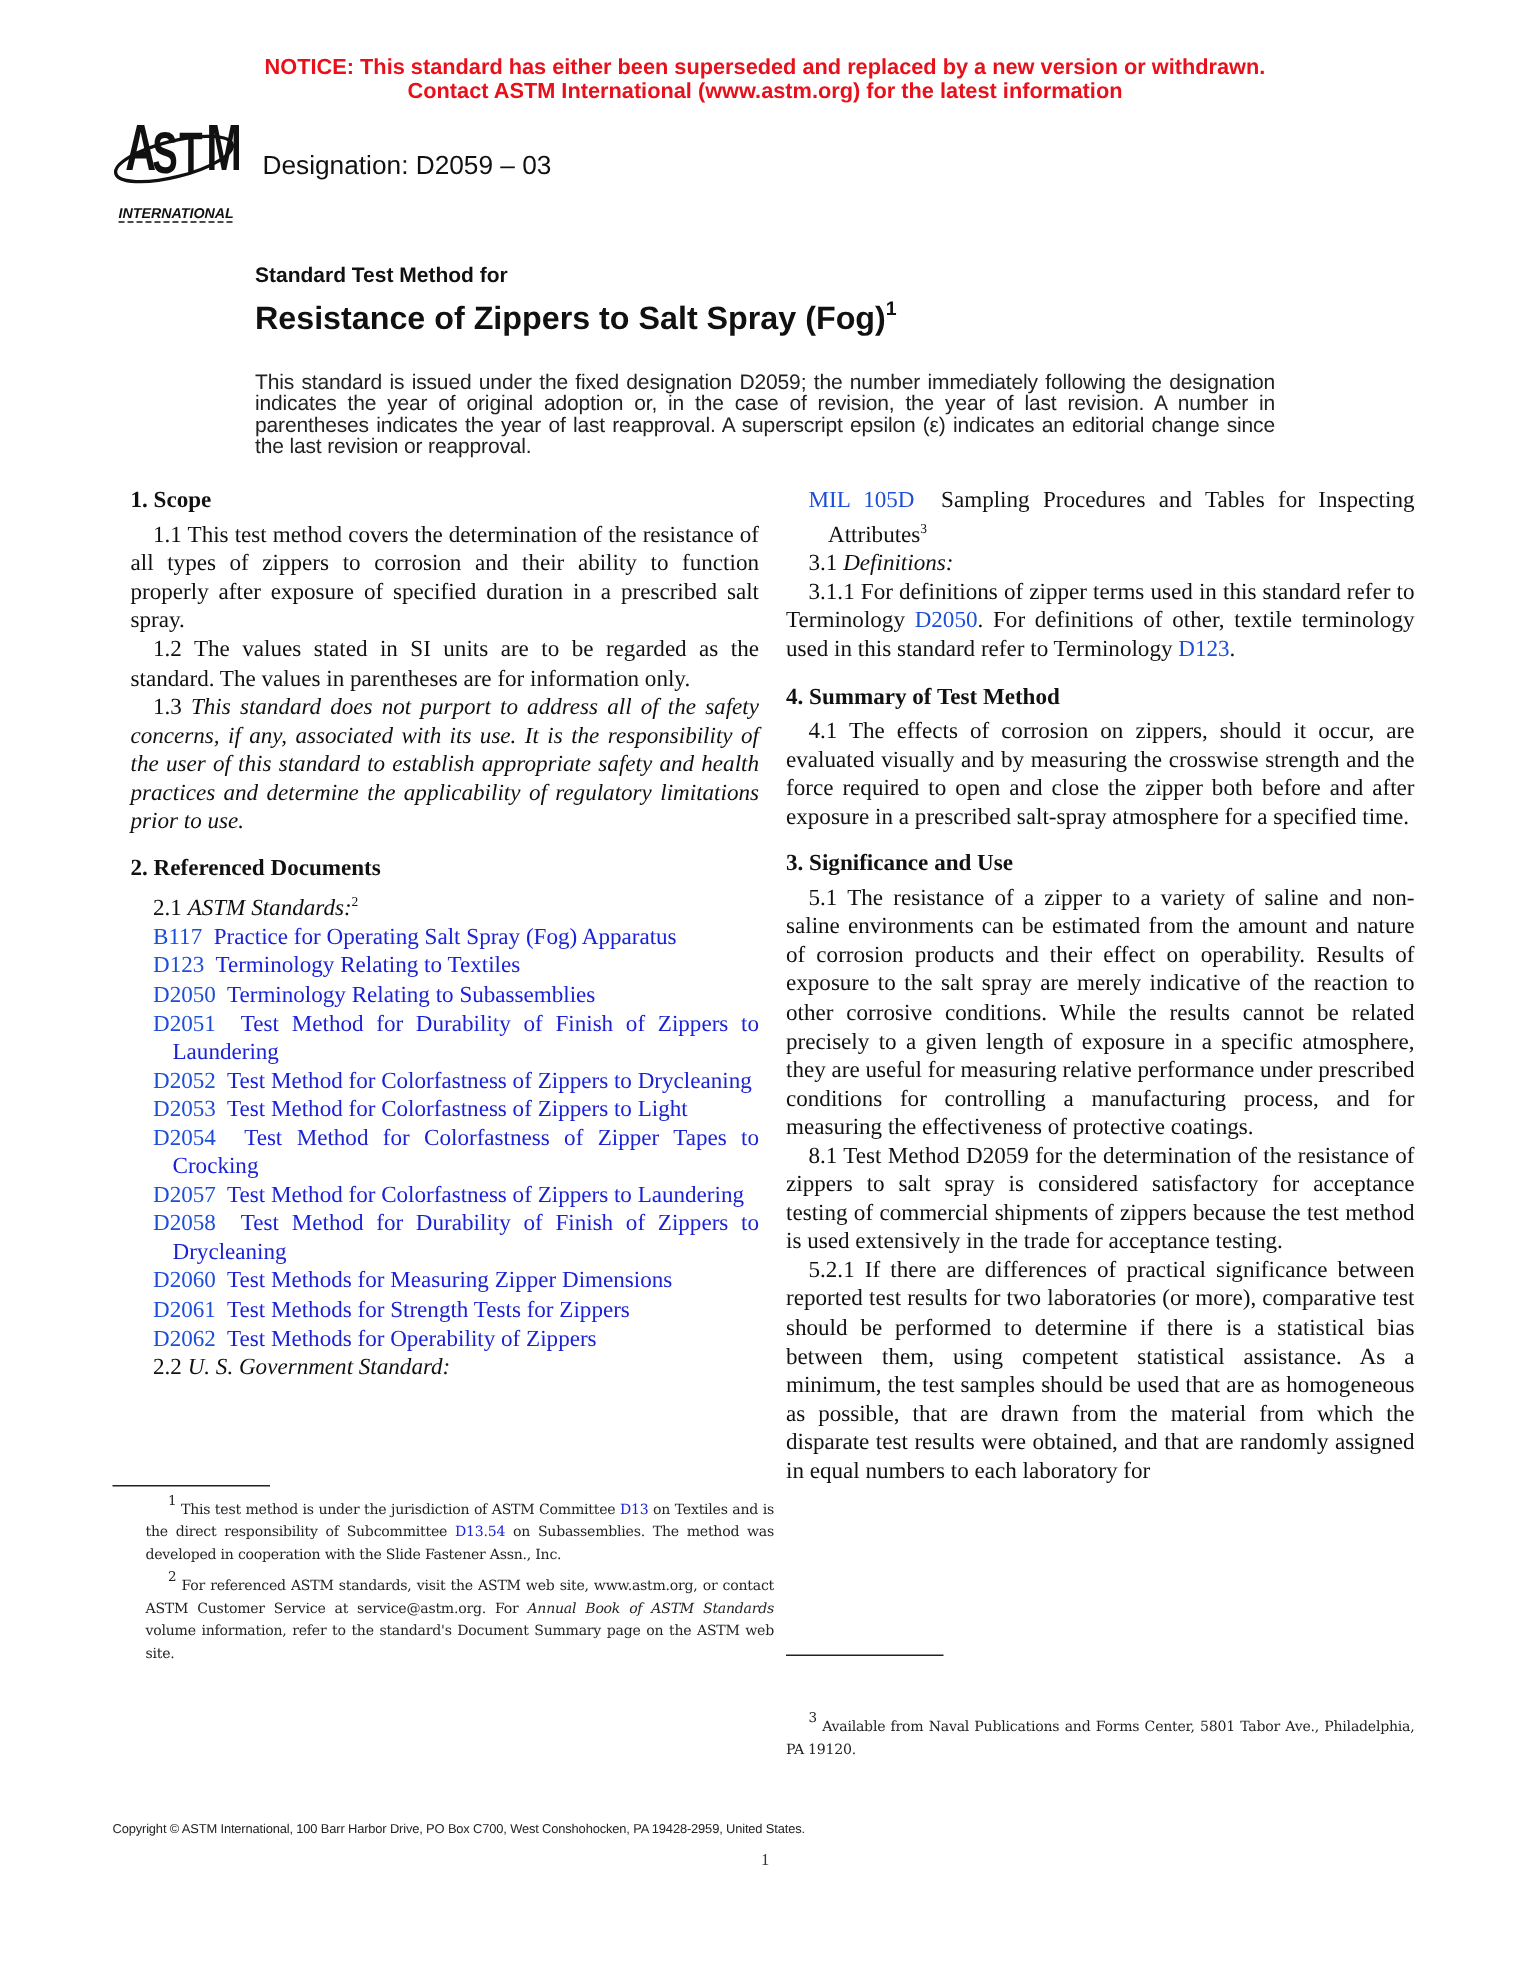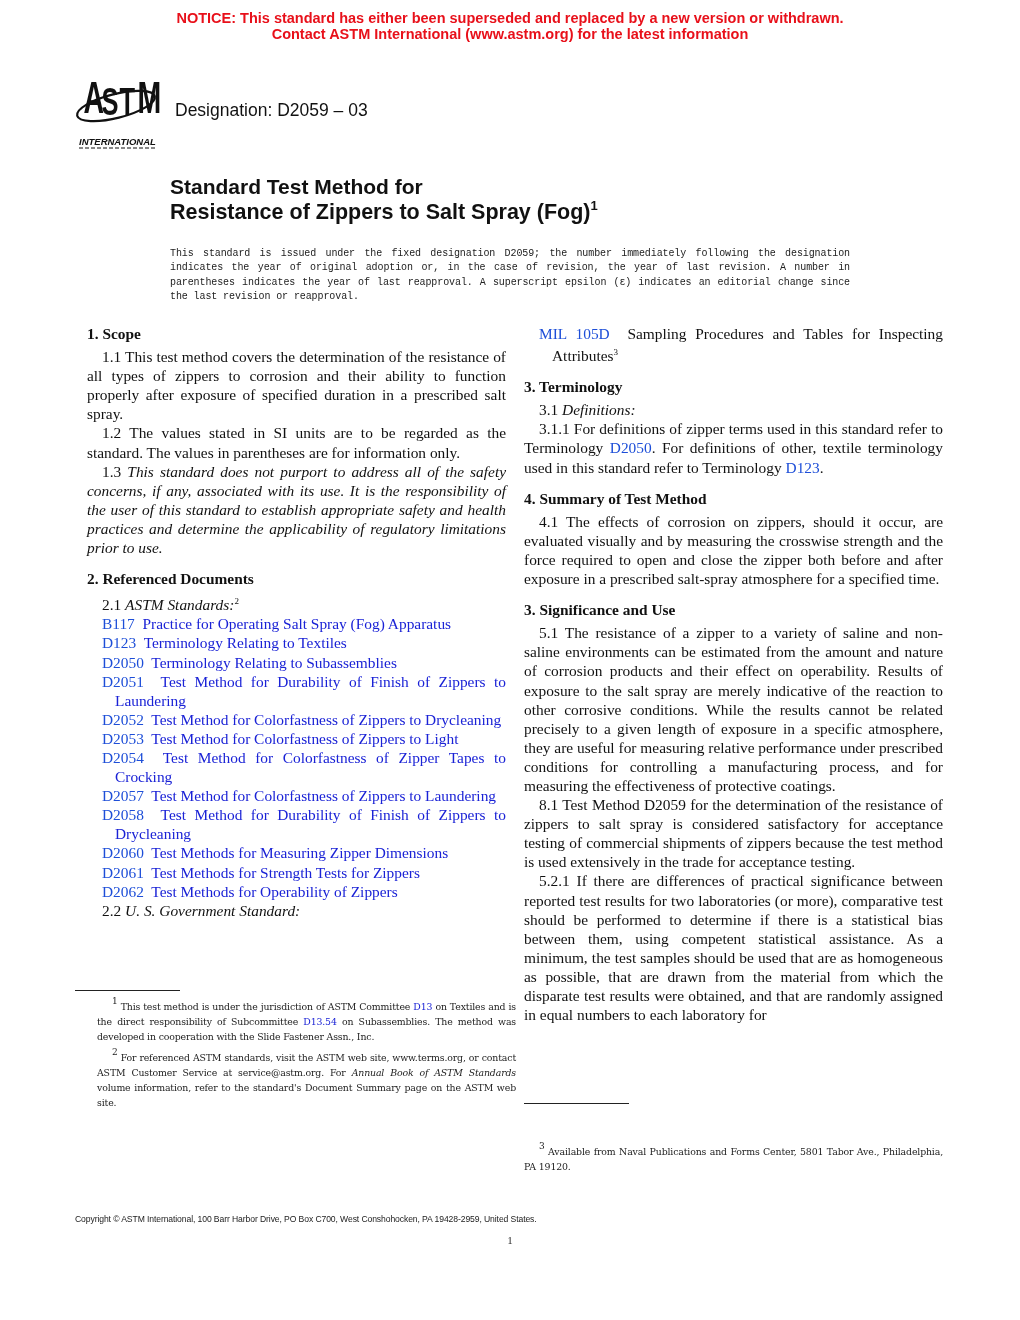--- a/index.html
+++ b/index.html
@@ -1,25 +1,25 @@
 <!DOCTYPE html>
 <html><head>
 <meta charset="utf-8">
 <style>
   html, body { margin: 0; padding: 0; background: #ffffff; }
   body { width: 1020px; height: 1320px; position: relative; overflow: hidden; color: #111; }
   .abs { position: absolute; }
-  .notice { left: 0; width: 1020px; top: 10px; text-align: center; color: #e8101a;
+  .notice { left: 0; width: 1020px; top: 37px; text-align: center; color: #e8101a;
     font-family: "Liberation Sans", sans-serif; font-weight: bold; font-size: 14.5px; line-height: 16px; }
   .logo { left: 70px; top: 74px; width: 92px; height: 76px; }
   .designation { left: 175px; top: 100px; font-family: "Liberation Sans", sans-serif; font-size: 17.5px; color: #111; }
-  .title1 { left: 170px; top: 175px; font-family: "Liberation Sans", sans-serif; font-weight: bold; font-size: 21px; }
+  .title1 { left: 170px; top: 175px; font-family: "Liberation Sans", sans-serif; font-weight: bold; font-size: 14px; }
   .title2 { left: 170px; top: 198px; font-family: "Liberation Sans", sans-serif; font-weight: bold; font-size: 21.5px; }
   .title2 sup { font-size: 13px; vertical-align: 9px; }
-  .issued { left: 170px; top: 247px; width: 680px; font-family: Liberation Mono, monospace; font-size: 10px; line-height: 14.3px; text-align: justify; color: #222; letter-spacing: -0.1px; }
+  .issued { left: 170px; top: 247px; width: 680px; font-family: Liberation Sans, sans-serif; font-size: 14px; line-height: 14.3px; text-align: justify; color: #222; letter-spacing: -0.1px; }
   .col { font-family: "Liberation Serif", serif; font-size: 15.4px; line-height: 19.1px; color: #111; }
   .col-left { left: 87px; top: 324px; width: 419px; }
   .col-right { left: 524px; top: 324px; width: 419px; }
   .h { font-weight: bold; margin: 0 0 4px 0; }
   .h.gap { margin-top: 12px; }
   .p { text-align: justify; text-indent: 15px; margin: 0; }
   .i { font-style: italic; }
   .ref { margin: 0 0 0 15px; padding-left: 13px; text-indent: -13px; color: #1a22d6; text-align: justify; }
   .ref .code, .code { color: #1d4ed8; }
   .sup { font-size: 9px; vertical-align: 6px; }
@@ -84,37 +84,36 @@
     <p class="ref"><span class="code">D2060</span>&nbsp; <span>Test Methods for Measuring Zipper Dimensions</span></p>
     <p class="ref"><span class="code">D2061</span>&nbsp; <span>Test Methods for Strength Tests for Zippers</span></p>
     <p class="ref"><span class="code">D2062</span>&nbsp; <span>Test Methods for Operability of Zippers</span></p>
   </div>
   <p class="p"><span>2.2  </span><span class="i">U. S. Government Standard:</span></p>
 </div>
 
 <div class="abs col col-right">
   <p class="ref" style="color:#111"><span class="code">MIL 105D</span>&nbsp; <span>Sampling Procedures and Tables for Inspecting Attributes</span><span class="sup">3</span></p>
 
-  <div class="h gap">3.  Terminology</div>
   <p class="p"><span>3.1  </span><span class="i">Definitions:</span></p>
   <p class="p"><span>3.1.1 For definitions of zipper terms used in this standard refer to Terminology </span><span class="code">D2050</span><span>. For definitions of other, textile terminology used in this standard refer to Terminology </span><span class="code">D123</span><span>.</span></p>
 
   <div class="h gap">4.  Summary of Test Method</div>
   <p class="p">4.1  The effects of corrosion on zippers, should it occur, are evaluated visually and by measuring the crosswise strength and the force required to open and close the zipper both before and after exposure in a prescribed salt-spray atmosphere for a specified time.</p>
 
   <div class="h gap">3.  Significance and Use</div>
   <p class="p">5.1  The resistance of a zipper to a variety of saline and non-saline environments can be estimated from the amount and nature of corrosion products and their effect on operability. Results of exposure to the salt spray are merely indicative of the reaction to other corrosive conditions. While the results cannot be related precisely to a given length of exposure in a specific atmosphere, they are useful for measuring relative performance under prescribed conditions for controlling a manufacturing process, and for measuring the effectiveness of protective coatings.</p>
   <p class="p">8.1  Test Method D2059 for the determination of the resistance of zippers to salt spray is considered satisfactory for acceptance testing of commercial shipments of zippers because the test method is used extensively in the trade for acceptance testing.</p>
   <p class="p">5.2.1 If there are differences of practical significance between reported test results for two laboratories (or more), comparative test should be performed to determine if there is a statistical bias between them, using competent statistical assistance. As a minimum, the test samples should be used that are as homogeneous as possible, that are drawn from the material from which the disparate test results were obtained, and that are randomly assigned in equal numbers to each laboratory for</p>
 </div>
 
 <div class="abs fn-rule-l"></div>
 <div class="abs fn fn-left">
   <p><span class="sup">1</span><span> This test method is under the jurisdiction of ASTM Committee </span><span class="link">D13</span><span> on Textiles and is the direct responsibility of Subcommittee </span><span class="link">D13.54</span><span> on Subassemblies. The method was developed in cooperation with the Slide Fastener Assn., Inc.</span></p>
-  <p><span class="sup">2</span><span> For referenced ASTM standards, visit the ASTM web site, www.terms.org, or contact ASTM Customer Service at service@astm.org. For </span><span class="i">Annual Book of ASTM Standards</span><span> volume information, refer to the standard's Document Summary page on the ASTM web site.</span></p>
+  <p><span class="sup">2</span><span> For referenced ASTM standards, visit the ASTM web site, www.astm.org, or contact ASTM Customer Service at service@astm.org. For </span><span class="i">Annual Book of ASTM Standards</span><span> volume information, refer to the standard's Document Summary page on the ASTM web site.</span></p>
 </div>
 
 <div class="abs fn-rule-r"></div>
 <div class="abs fn fn-right">
   <p><span class="sup">3</span><span> Available from Naval Publications and Forms Center, 5801 Tabor Ave., Philadelphia, PA 19120.</span></p>
 </div>
 
 <div class="abs copyright">Copyright © ASTM International, 100 Barr Harbor Drive, PO Box C700, West Conshohocken, PA 19428-2959, United States.</div>
 <div class="abs pagenum">1</div>
 

